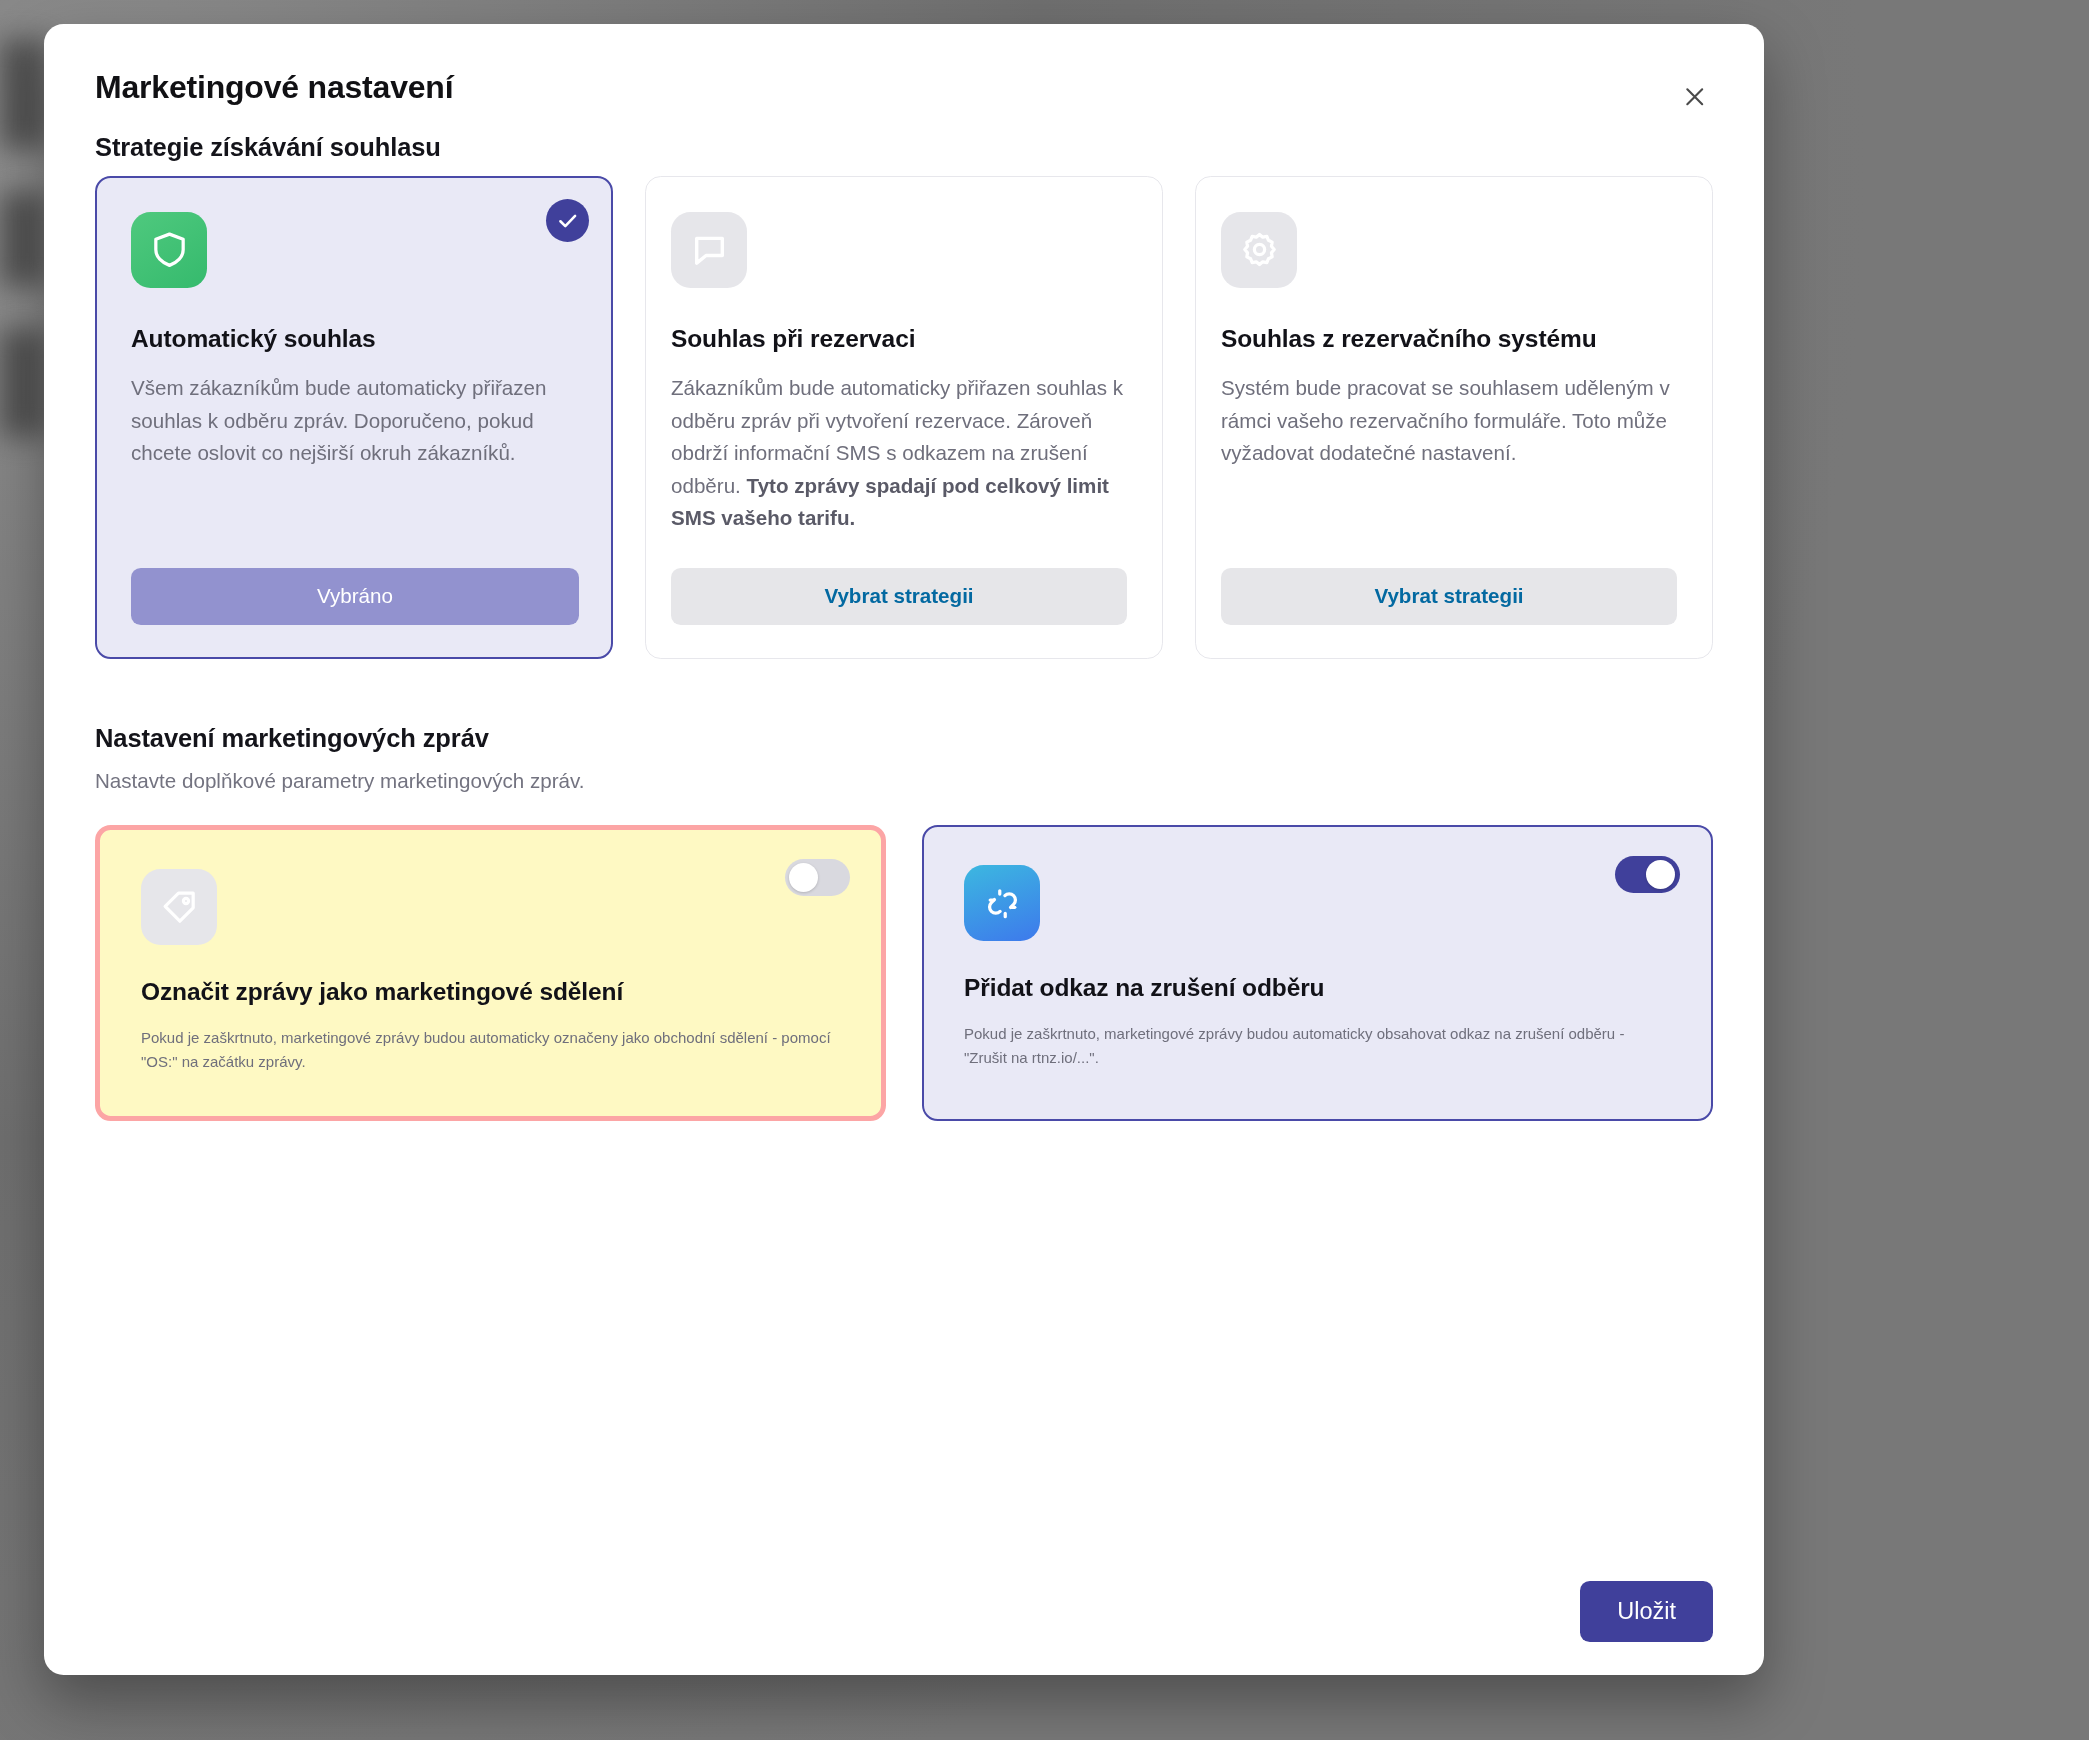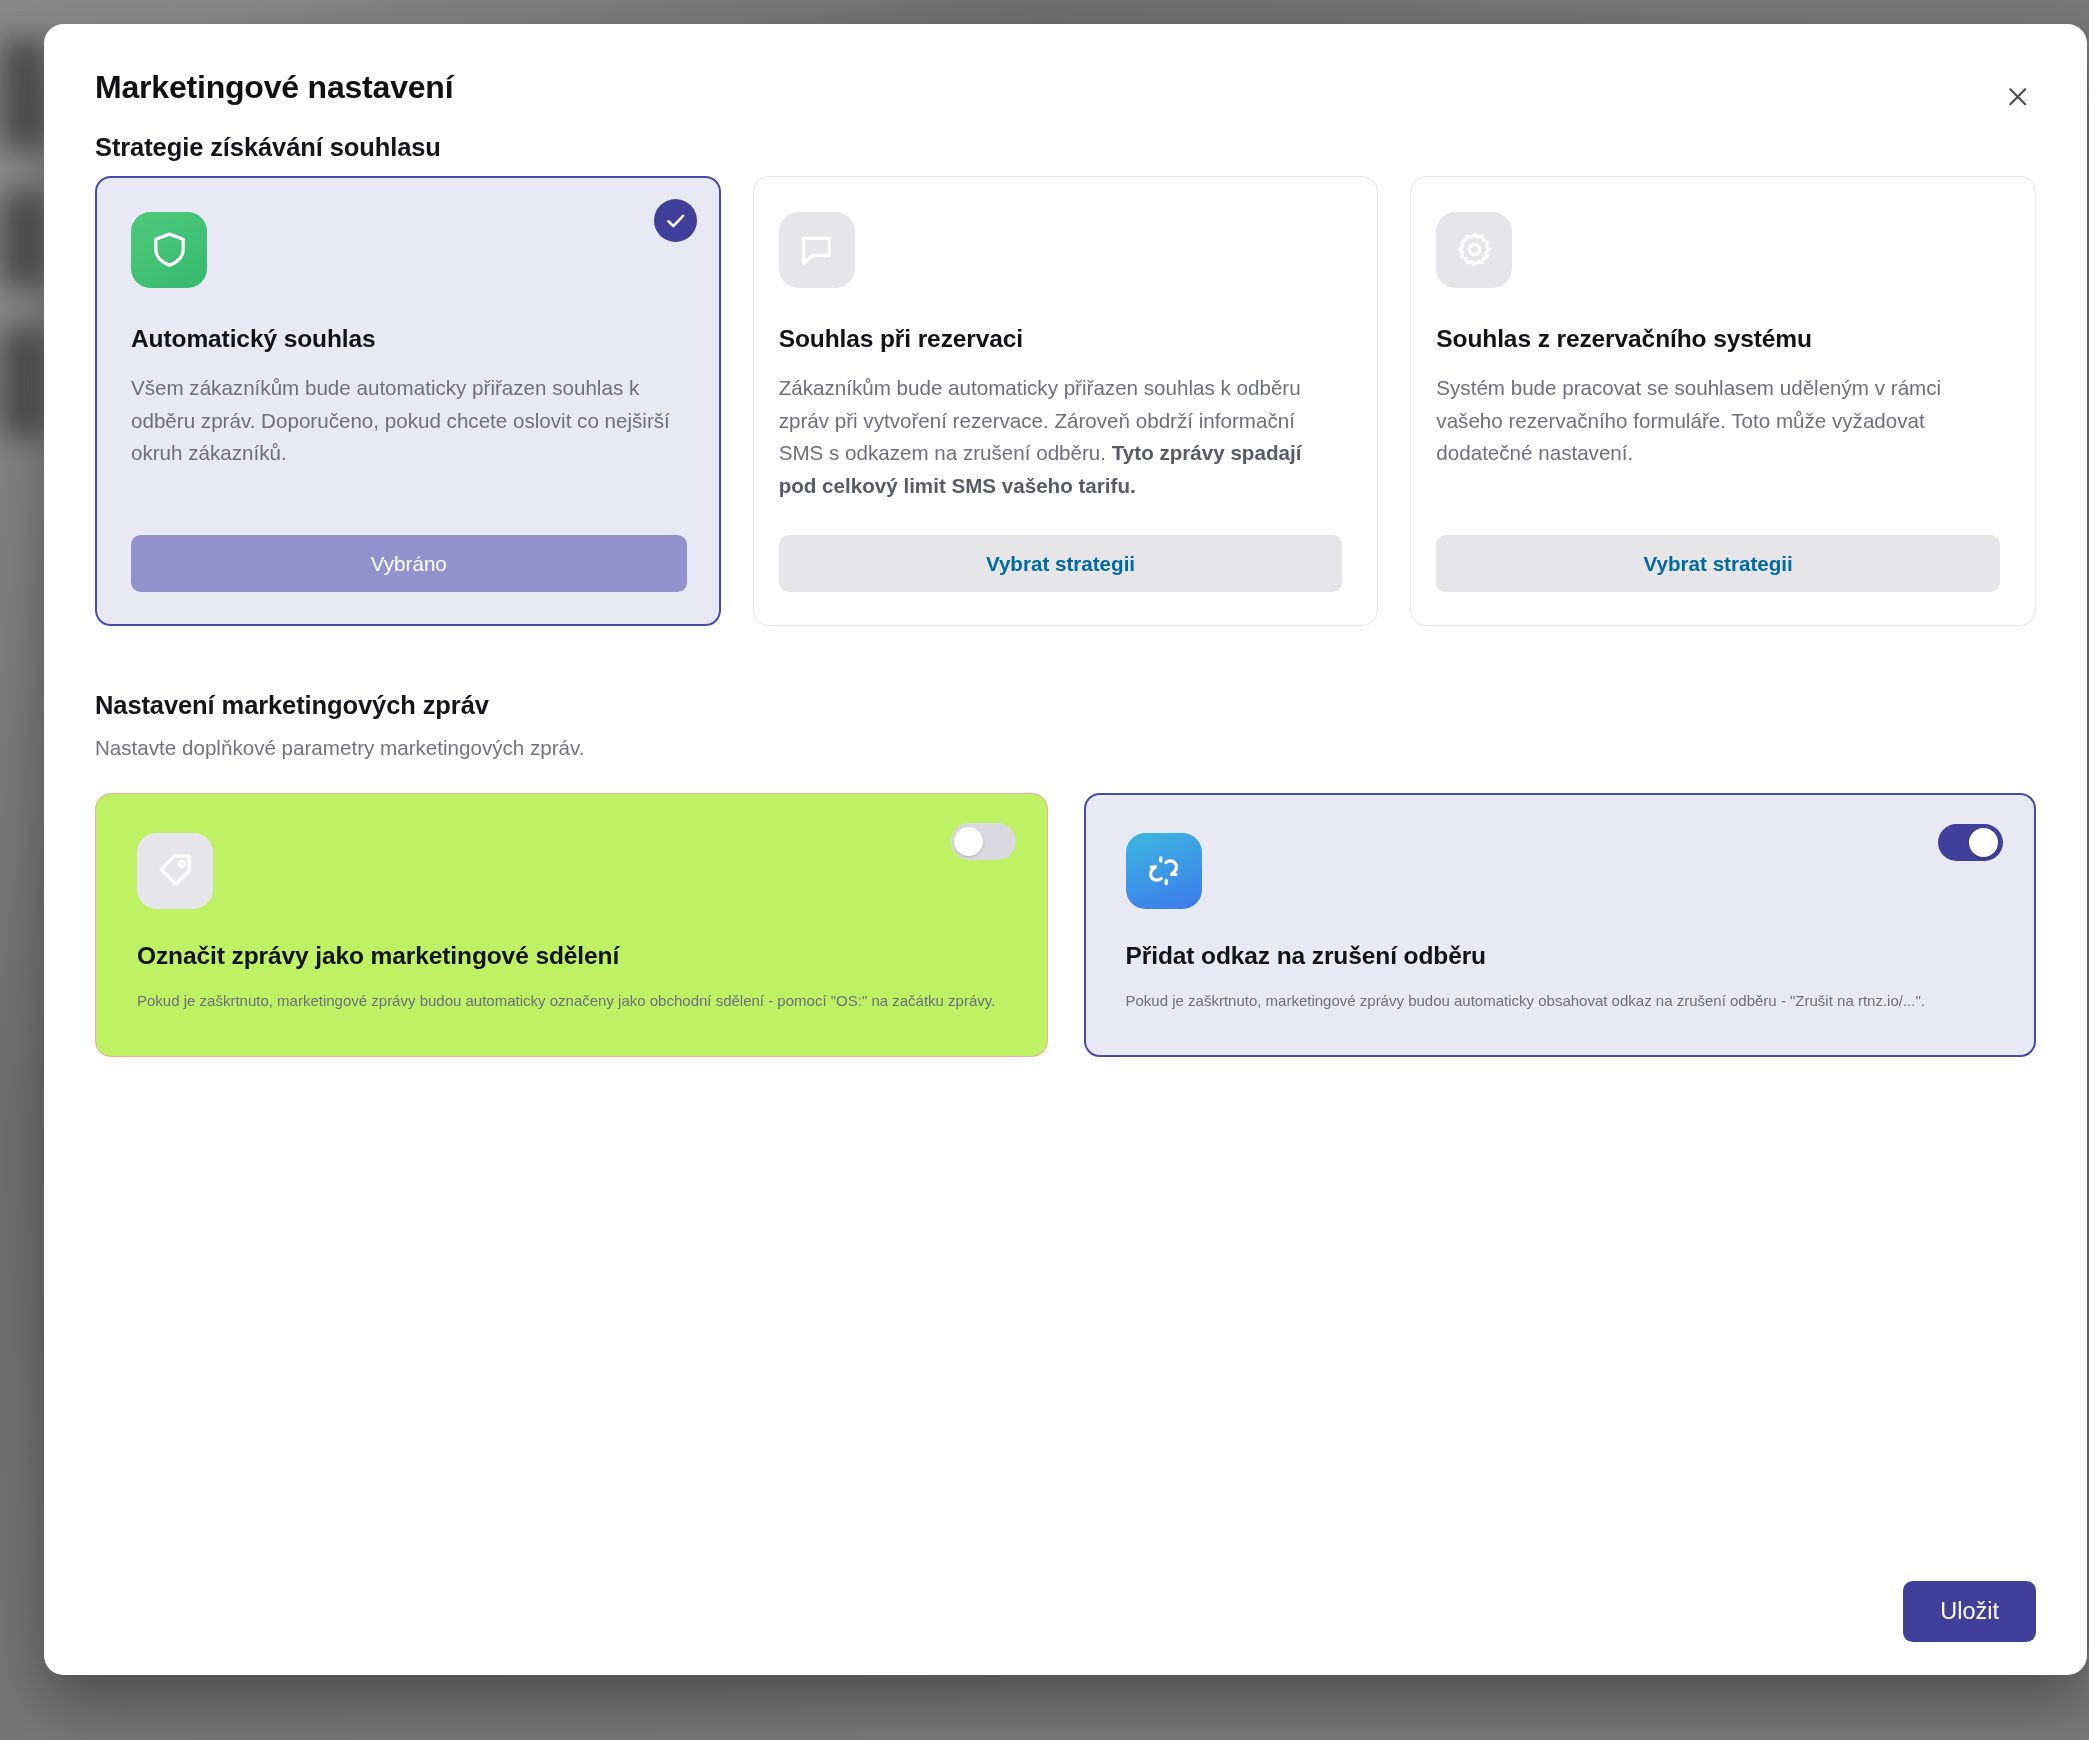--- a/index.html
+++ b/index.html
@@ -35,21 +35,21 @@
   }
   .streak-a { top: 39px;  height: 110px; }
   .streak-b { top: 192px; height: 94px;  }
   .streak-c { top: 329px; height: 108px; }
 
   
   .modal {
     position: absolute;
     left: 44px;
     top: 23.5px;
-    width: 2043px;
+    width: 1720px;
     height: 1651px;
     background: #ffffff;
     border-radius: 19.6px;
     box-shadow: 0 25.5px 59px rgba(0,0,0,.34);
     padding: 45px 51px 33px 51px;
     display: flex;
     flex-direction: column;
   }
 
   .close-btn {
@@ -195,22 +195,22 @@
 
   .toggle-grid {
     display: grid;
     grid-template-columns: repeat(2, 1fr);
     gap: 36px;
   }
 
   .toggle-card {
     position: relative;
     border-radius: 15.7px;
-    border: 1px solid #fca5a5;
-    background: #bef264;
+    border: 5px solid #fca5a5;
+    background: #fef9c3;
     padding: 39px 41px 43px 41px;
     cursor: pointer;
   }
   .toggle-card.on {
     background: #e9e9f6;
     border: 2px solid #4a4aa8;
     padding: 38px 40px 42px 40px;
   }
 
   .toggle-icon {

